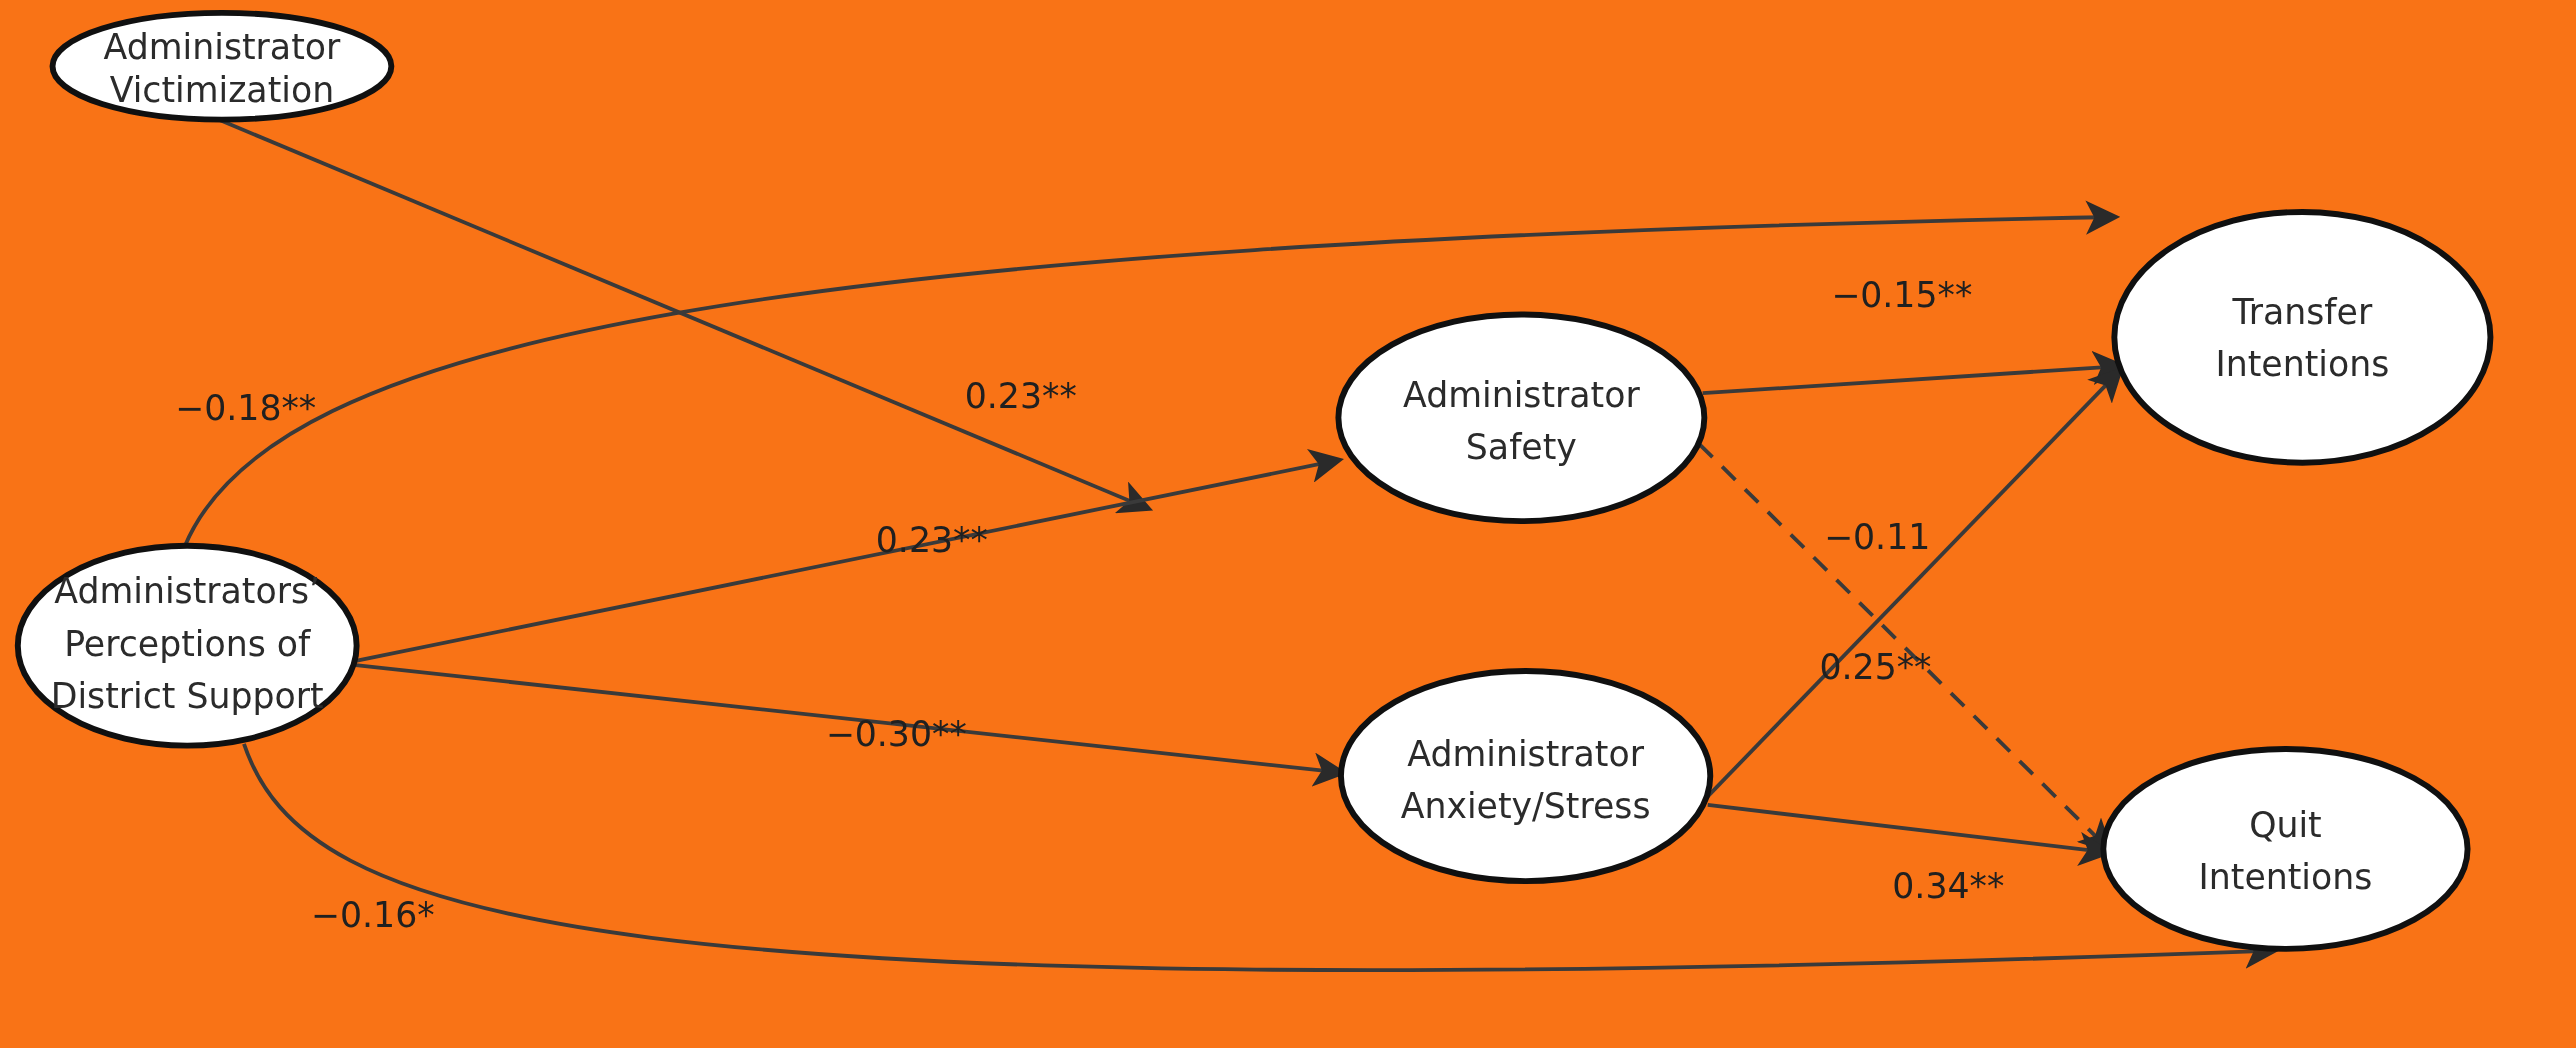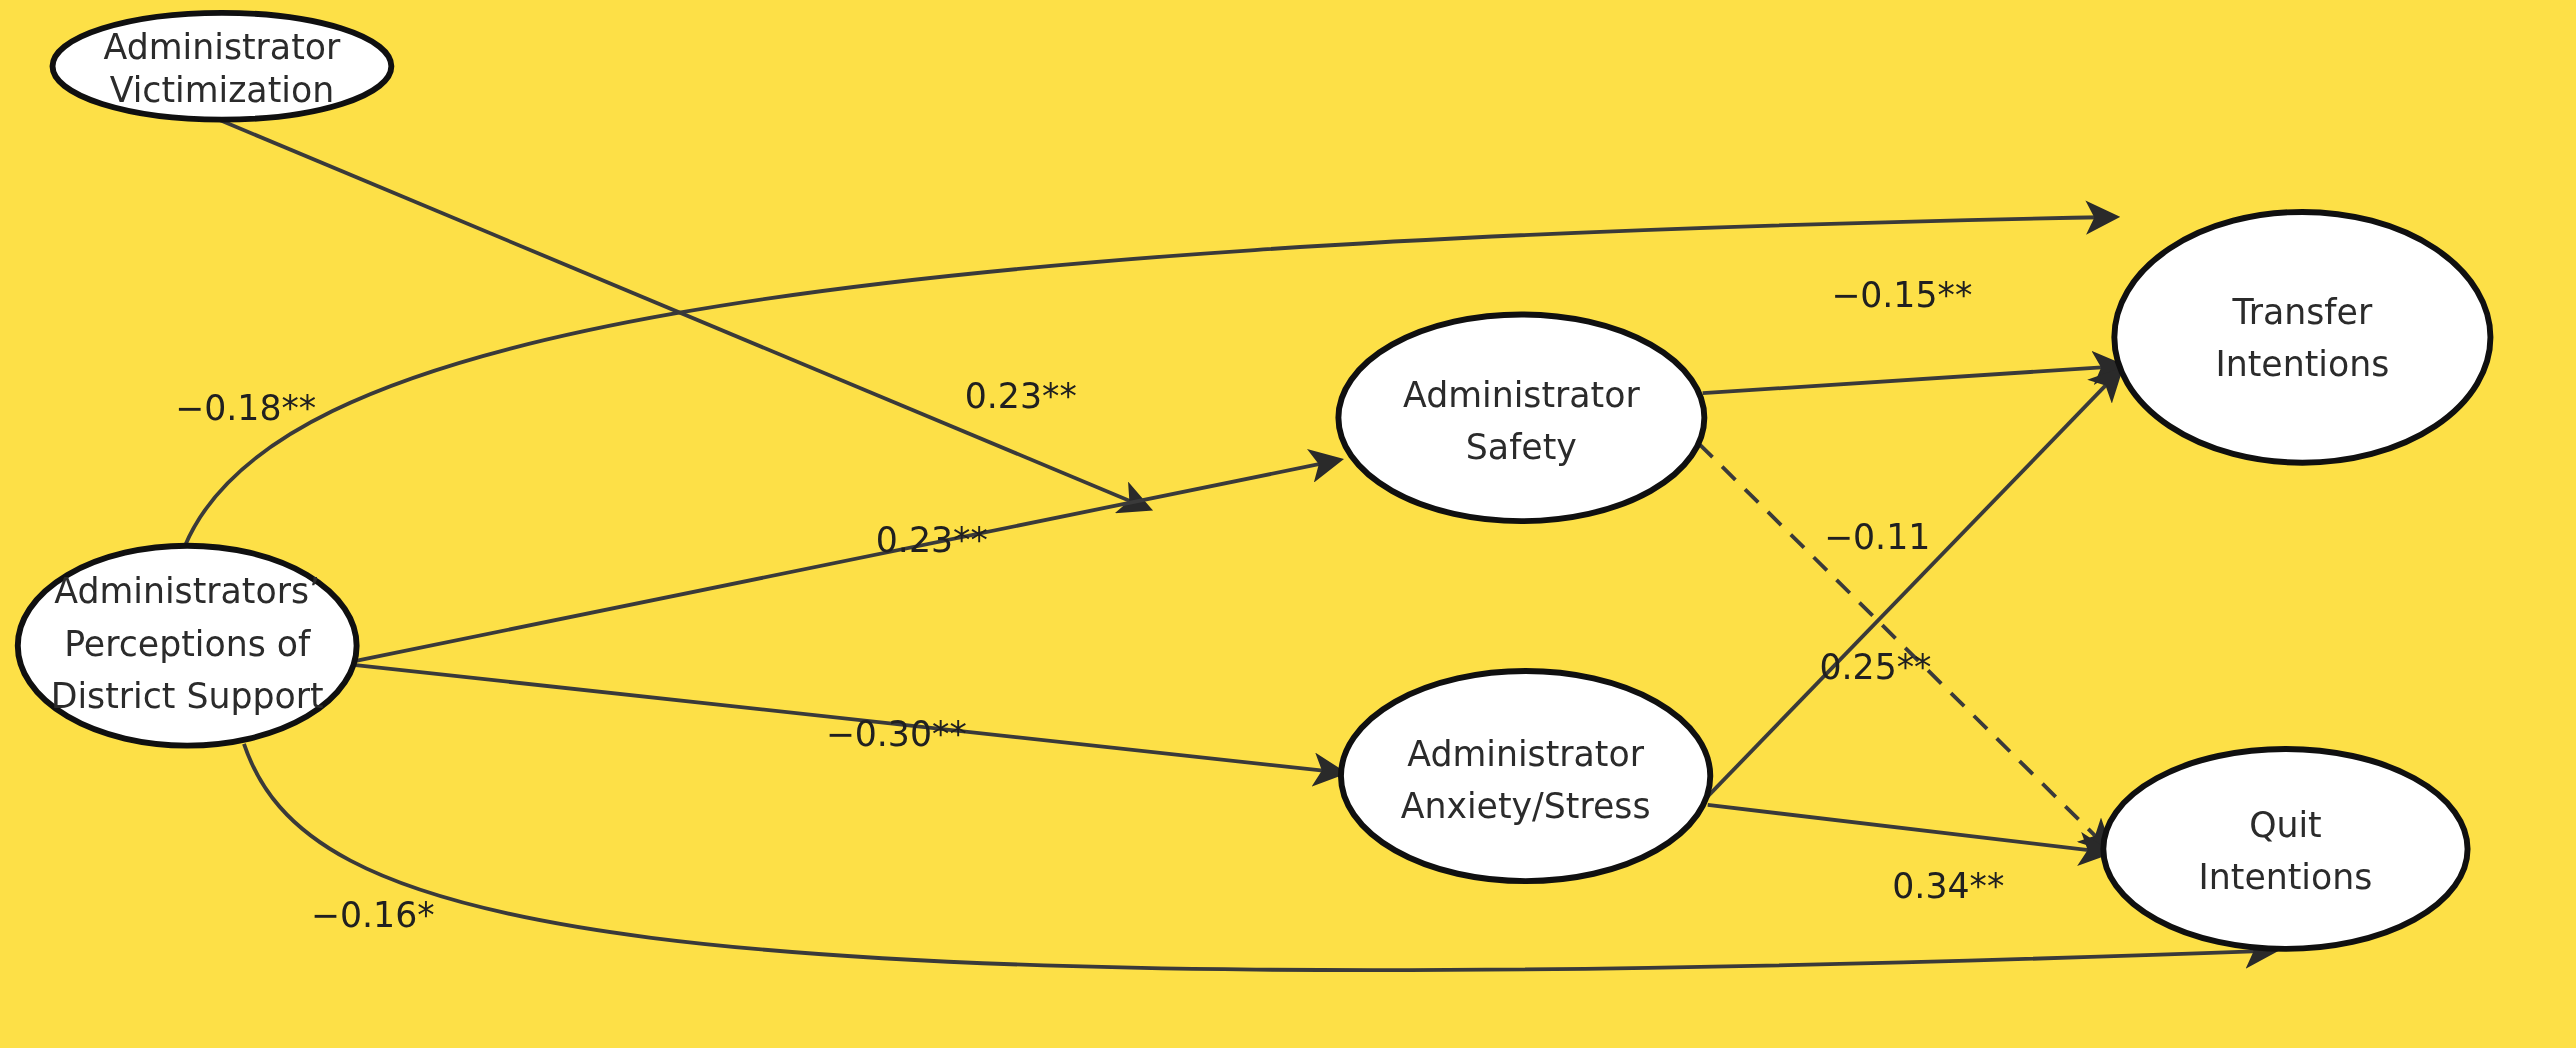--- a/index.html
+++ b/index.html
@@ -4,21 +4,21 @@
 <style>
   html, body {
     margin: 0;
     padding: 0;
     background: #ffffff;
   }
   #diagram-root {
     position: relative;
     width: 2576px;
     height: 1049px;
-    background: #fde047;
+    background: #f97316;
     font-family: "DejaVu Sans", sans-serif;
   }
   svg#path-diagram {
     display: block;
     width: 2576px;
     height: 1049px;
   }
   .node-ellipse {
     fill: #ffffff;
     stroke: #101010;

